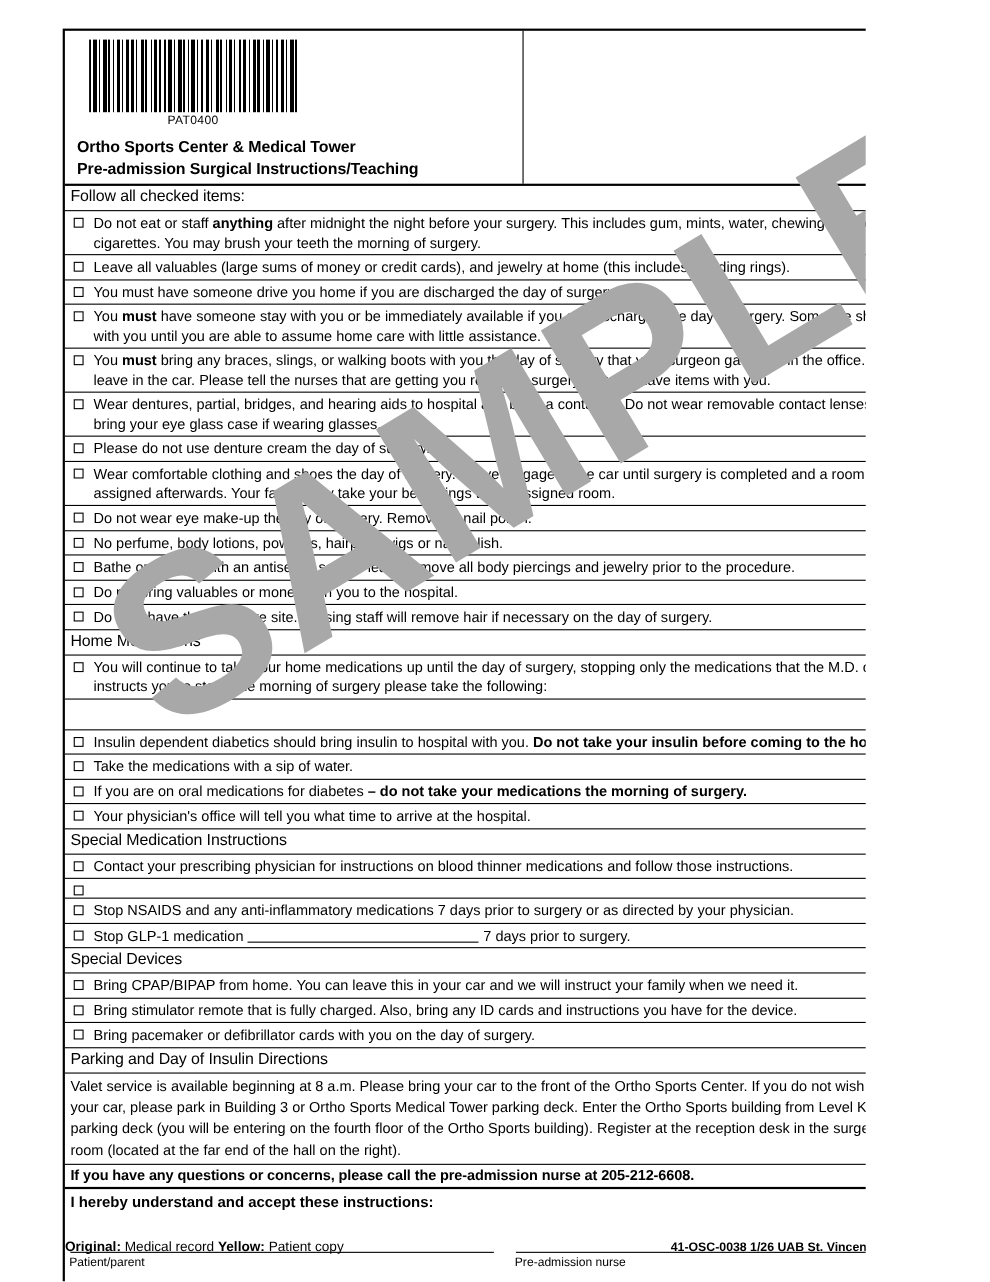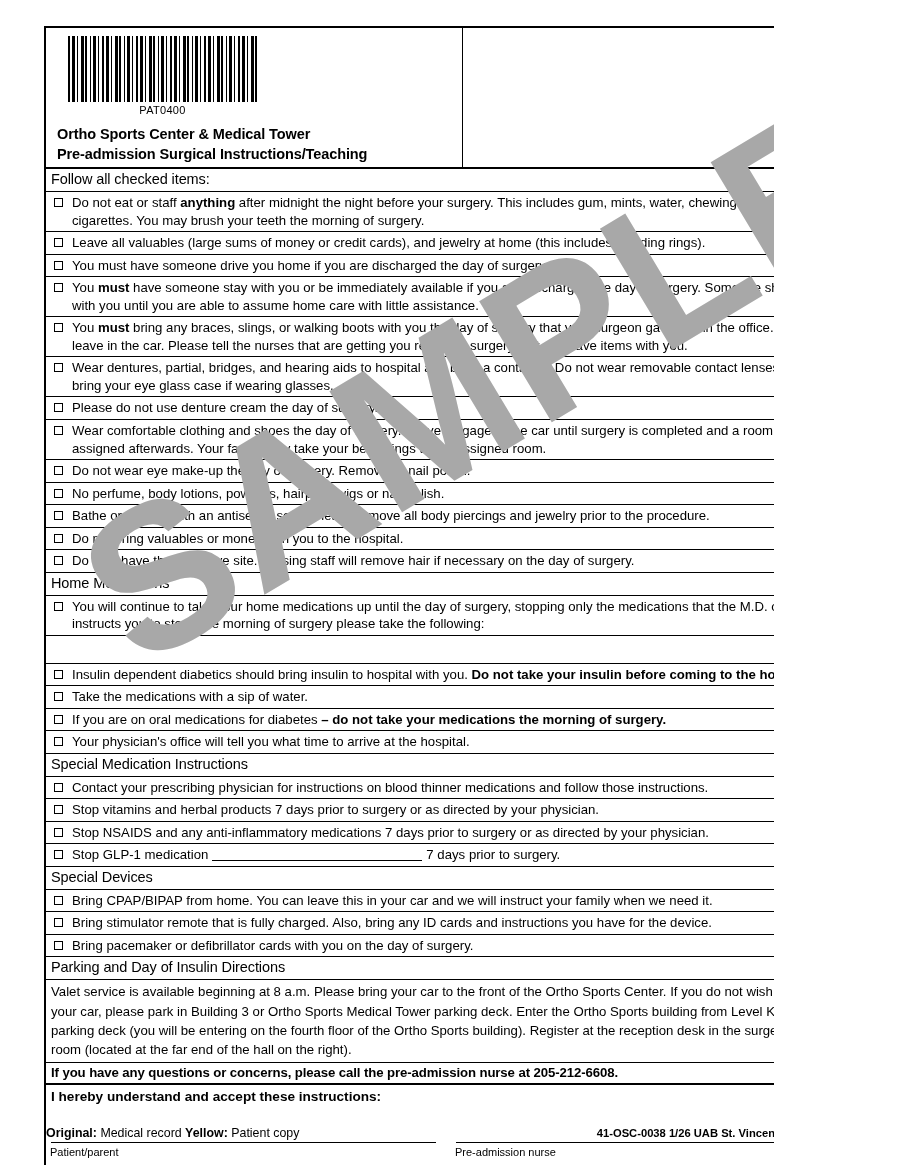--- a/index.html
+++ b/index.html
@@ -11,20 +11,21 @@
   body {
     font-family: "Liberation Sans", sans-serif;
     color: #000000;
   }
   #page {
     position: relative;
     width: 774px;
     height: 1165px;
     background: #ffffff;
     overflow: hidden;
+    margin-left: 13px;
   }
   
   .form {
     position: absolute;
     left: 44px;
     top: 26px;
     width: 812px;
     border: 2px solid #000;
     box-sizing: border-box;
     background: #fff;
@@ -278,21 +279,20 @@
     </div>
 
     <div class="section-head">Special Medication Instructions</div>
     <div>
       <div class="row">
           <span class="cb"></span>
           <span class="row-text"><span>Contact your prescribing physician for instructions on blood thinner medications and follow those instructions.</span></span>
         </div>
       <div class="row">
           <span class="cb"></span>
-          <span class="row-text"><span>Stop vitamins and herbal products 7 days prior to surgery or as directed by your physician.</span></span>
         </div>
       <div class="row">
           <span class="cb"></span>
           <span class="row-text"><span>Stop NSAIDS and any anti-inflammatory medications 7 days prior to surgery or as directed by your physician.</span></span>
         </div>
       <div class="row">
           <span class="cb"></span>
           <span class="row-text"><span>Stop GLP-1 medication</span><span class="ul-inline"></span><span>7 days prior to surgery.</span></span>
         </div>
     </div>

